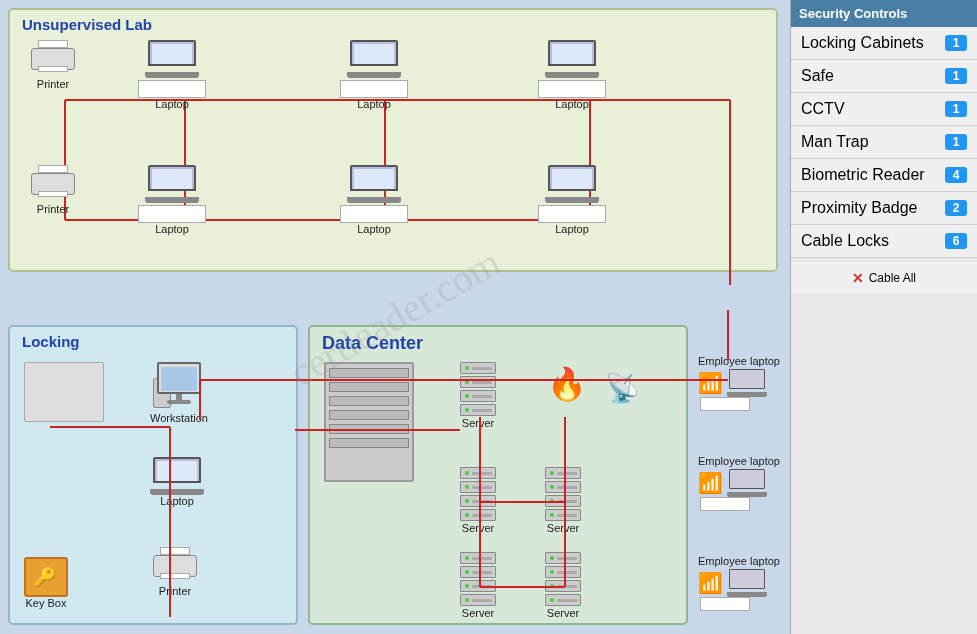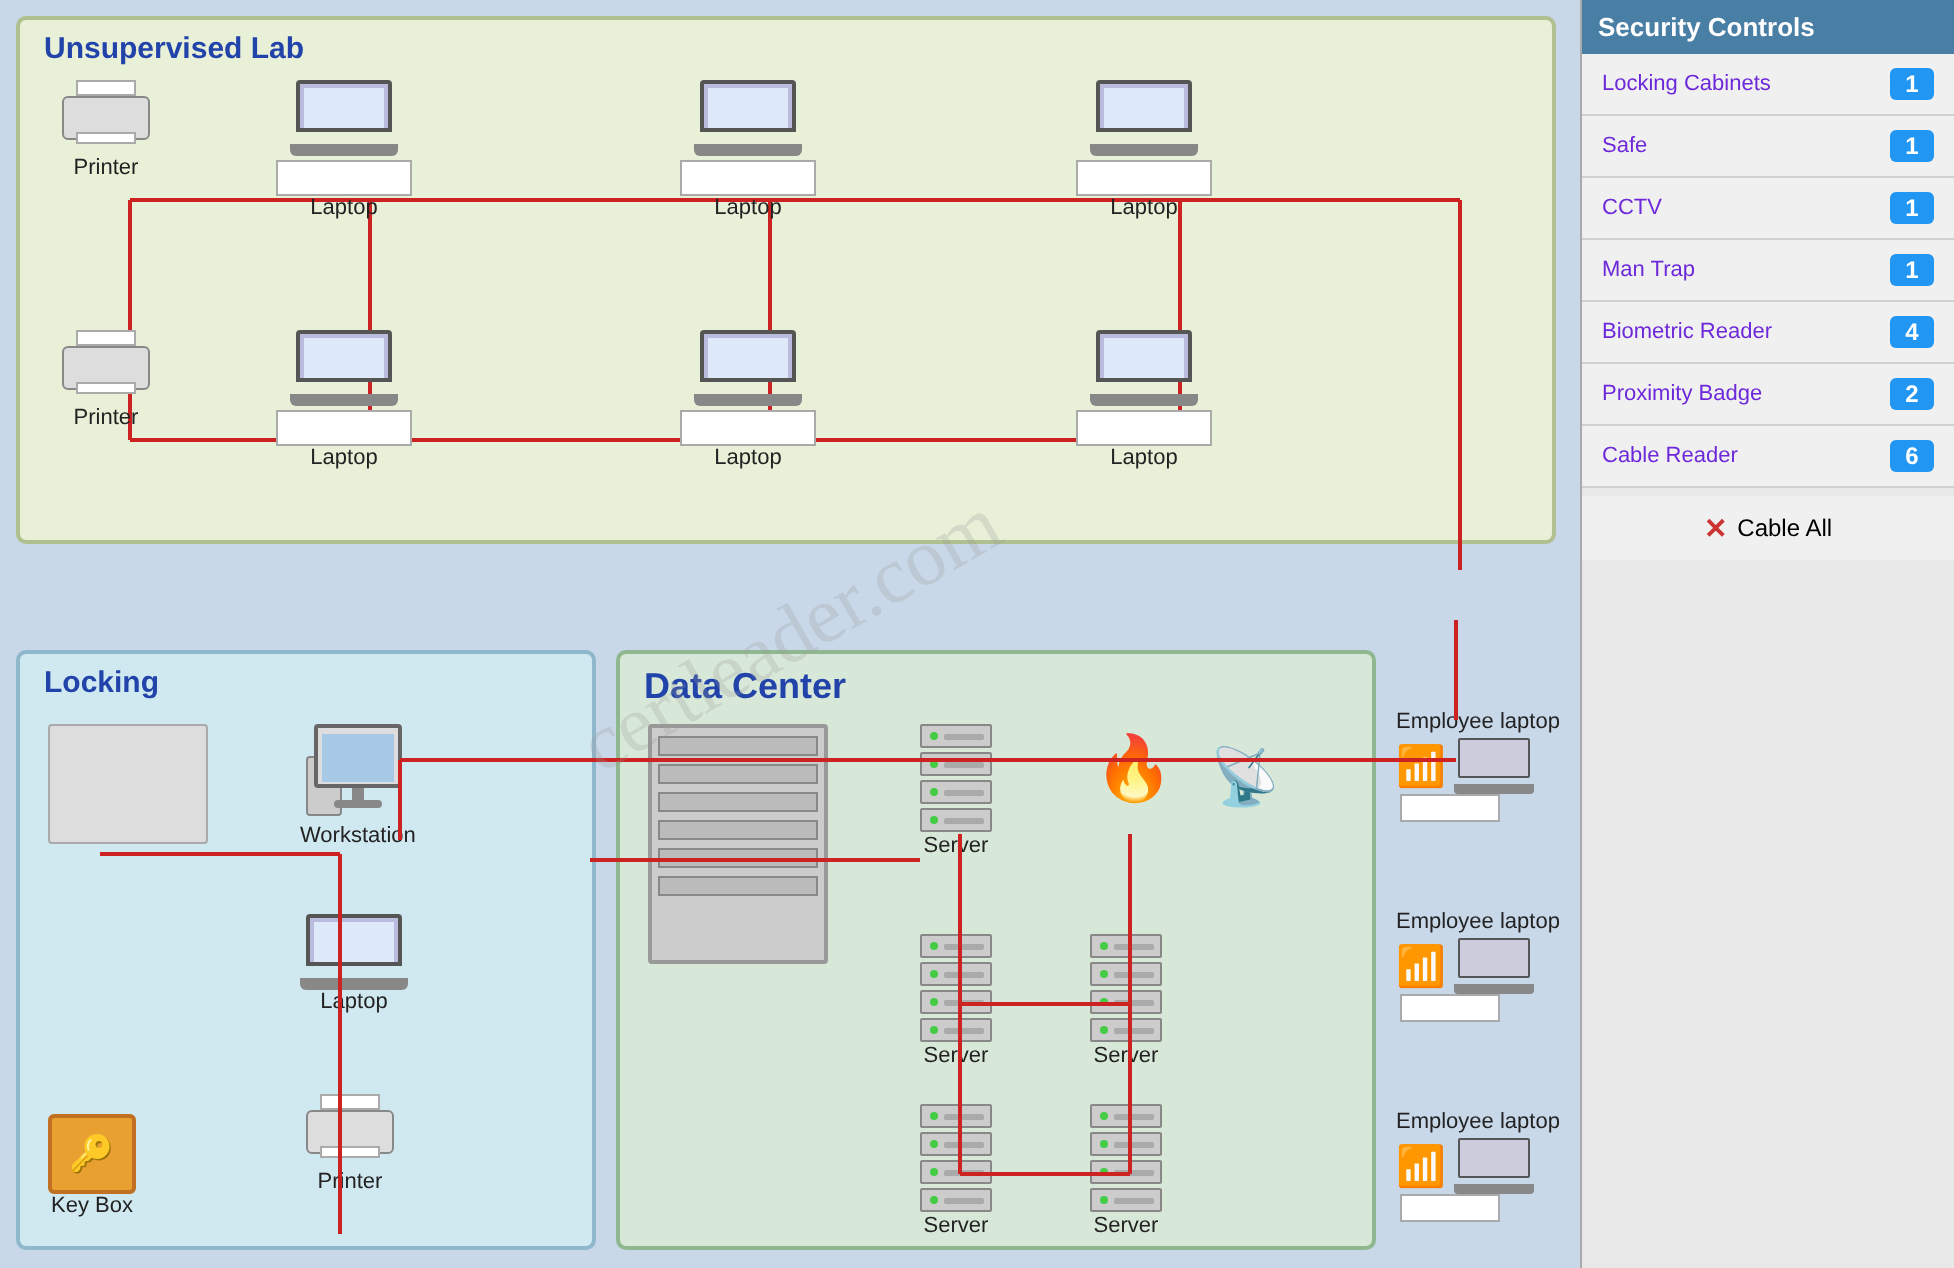--- a/index.html
+++ b/index.html
@@ -40,22 +40,22 @@
     }
     .security-item {
       display: flex;
       justify-content: space-between;
       align-items: center;
       padding: 7px 10px;
       border-bottom: 1px solid #d0d0d0;
       background: #f0f0f0;
     }
     .security-item-label {
-      font-size: 11px;
-      color: #6d28d9;
+      font-size: 16px;
+      color: #000000;
     }
     .security-item-badge {
       background: #2196F3;
       color: white;
       border-radius: 3px;
       padding: 1px 7px;
       font-size: 12px;
       font-weight: bold;
       min-width: 22px;
       text-align: center;
@@ -785,21 +785,21 @@
     <span class="security-item-label">Biometric Reader</span>
     <span class="security-item-badge">4</span>
   </div>
 
   <div class="security-item">
     <span class="security-item-label">Proximity Badge</span>
     <span class="security-item-badge">2</span>
   </div>
 
   <div class="security-item">
-    <span class="security-item-label">Cable Reader</span>
+    <span class="security-item-label">Cable Locks</span>
     <span class="security-item-badge">6</span>
   </div>
 
   <div class="reset-btn">
     <span class="x-icon">✕</span>
     <span>Cable All</span>
   </div>
 </div>
 
 </body></html>

